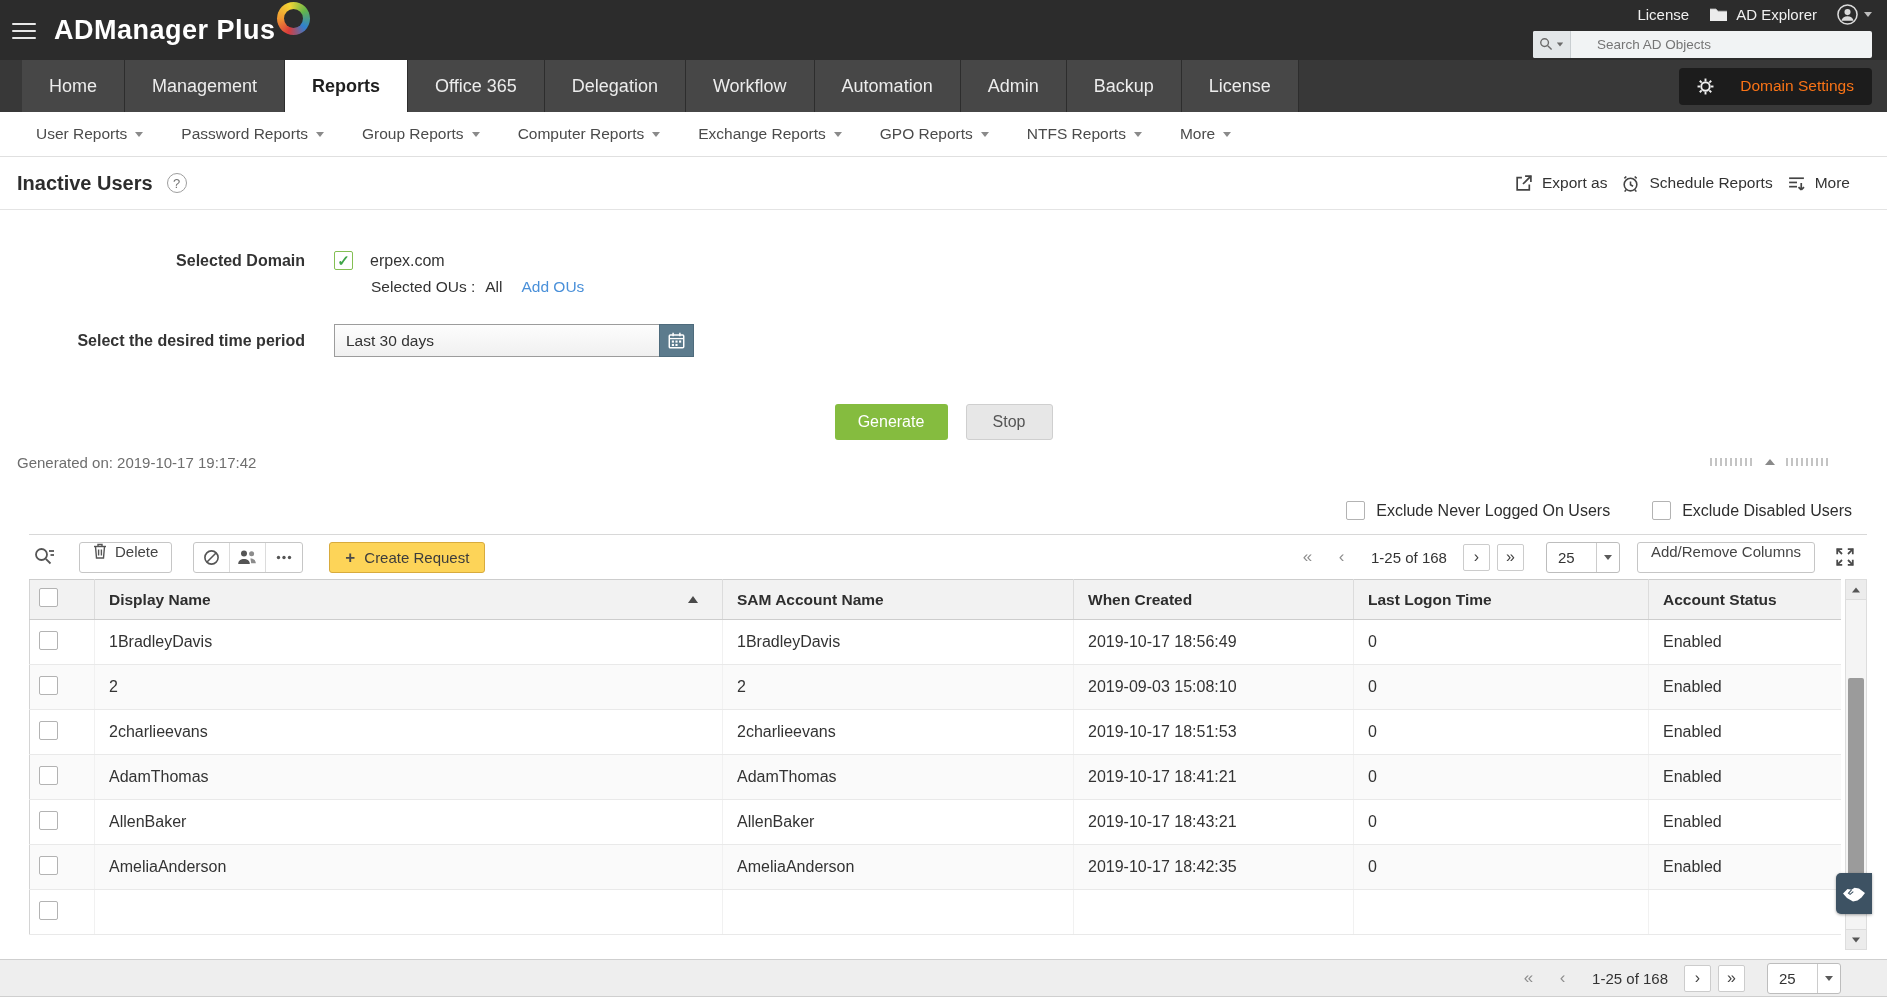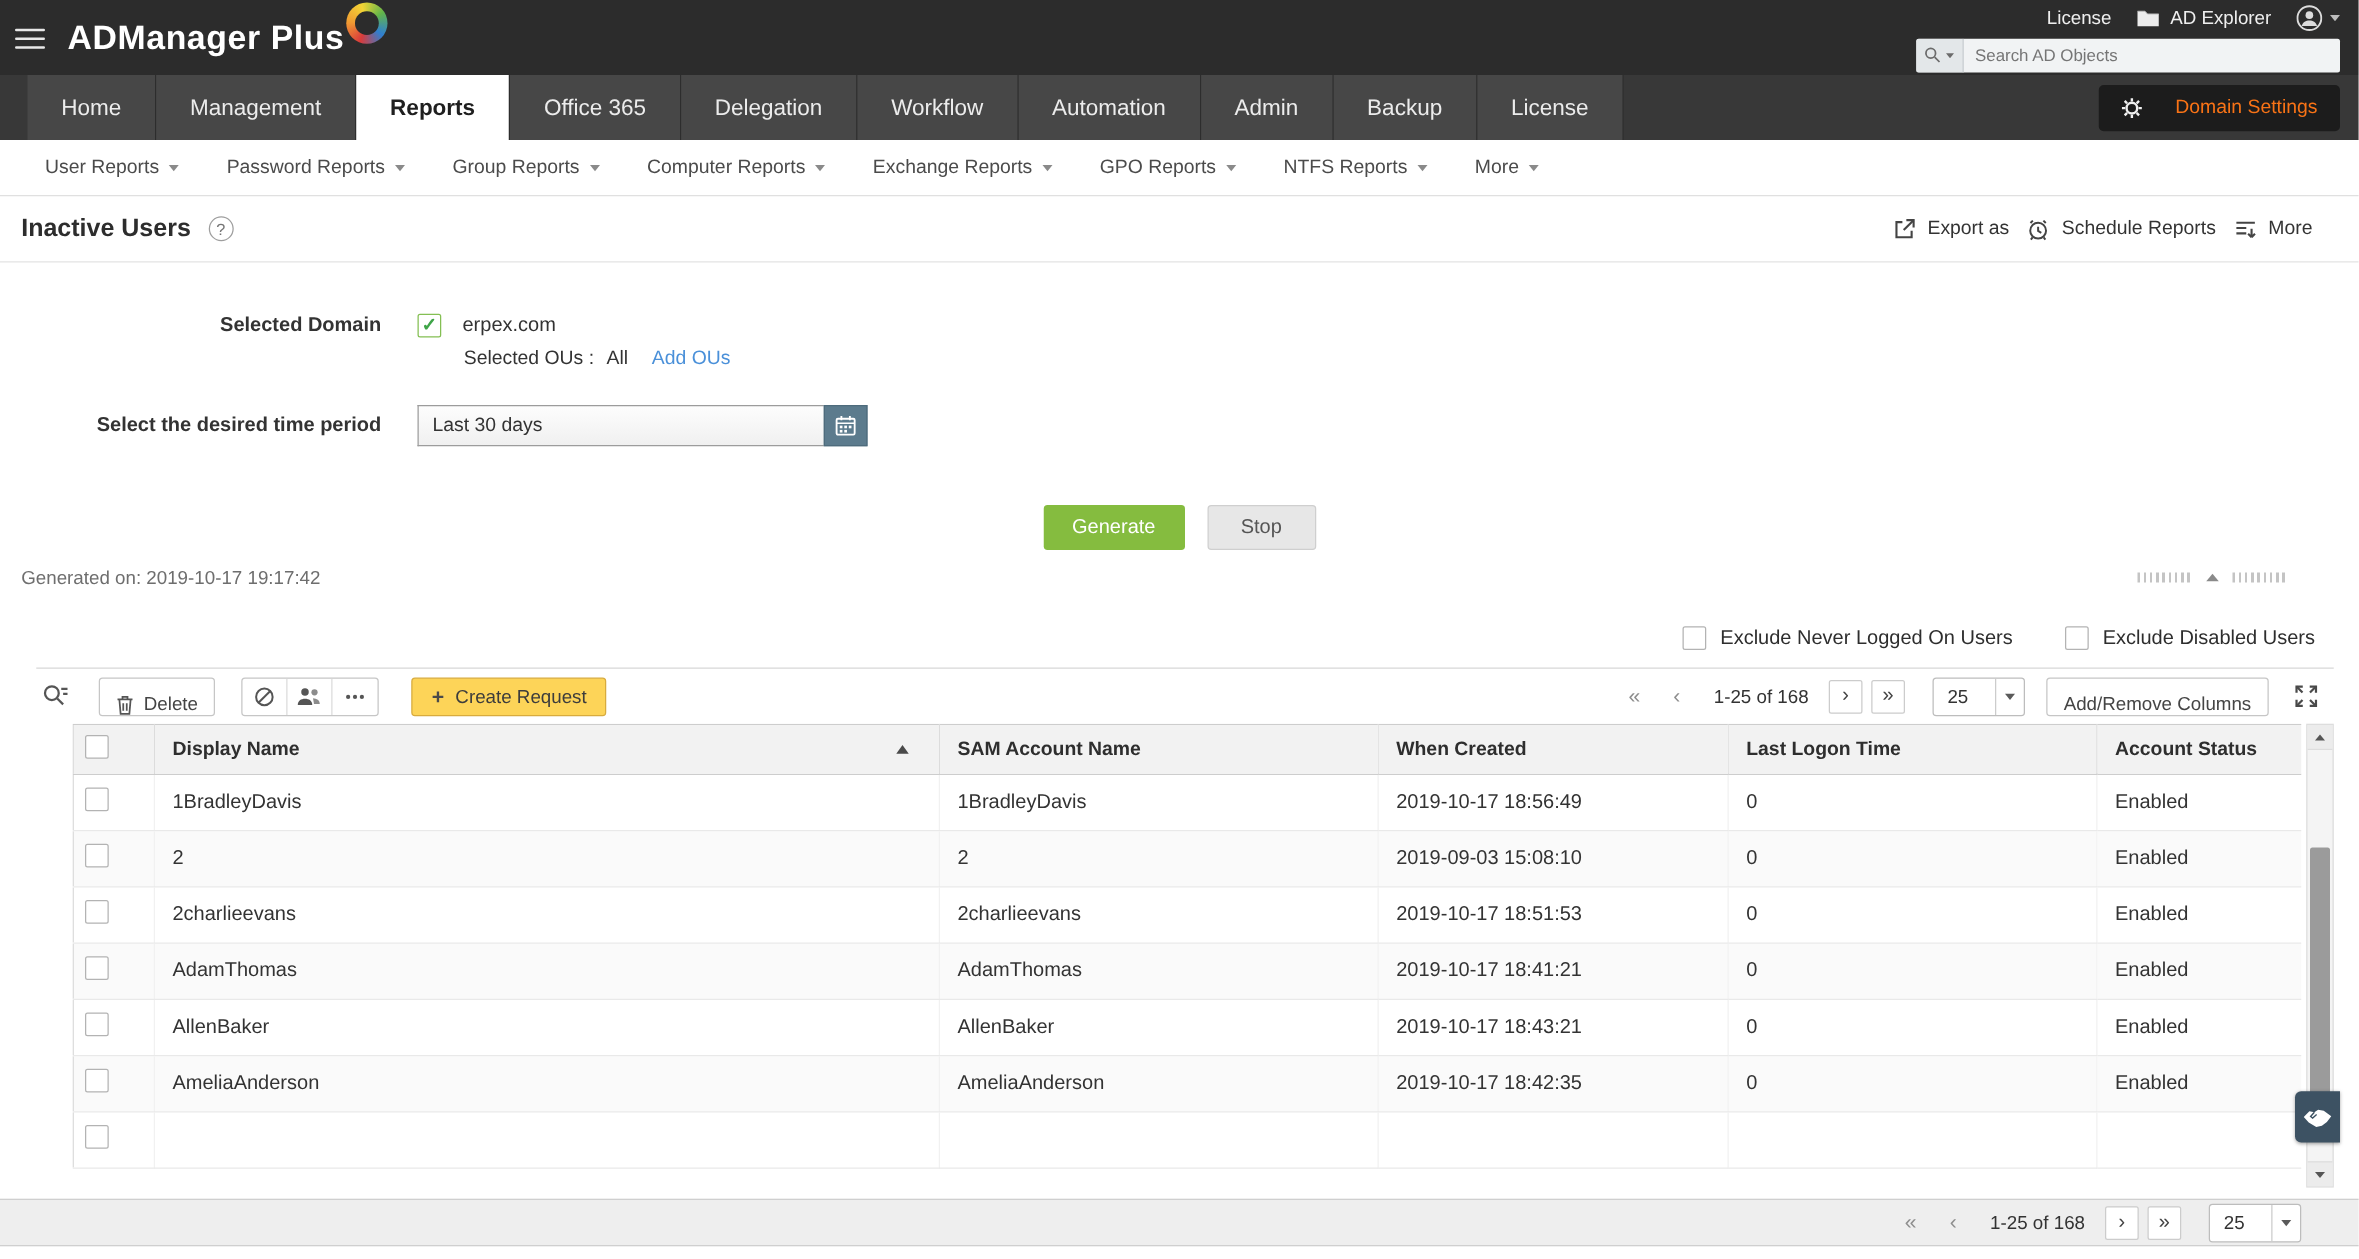--- a/index.html
+++ b/index.html
@@ -18,21 +18,21 @@
   .brand-swirl{position:absolute;right:-4px;top:-13px;width:33px;height:33px;border-radius:50%;z-index:1;
     background:conic-gradient(from 200deg,#d93b3b,#f09a32,#f2d435,#62b54a,#2f7fd1,#d93b3b);}
   .brand-swirl::after{content:"";position:absolute;inset:7px;border-radius:50%;background:#2c2c2c;}
   .topbar-right{margin-left:auto;display:flex;flex-direction:column;align-items:flex-end;gap:6px;padding-top:2px;}
   .topbar-links{display:flex;align-items:center;gap:20px;font-size:15px;color:#efefef;height:20px;}
   .topbar-links a{color:#efefef;text-decoration:none;cursor:pointer;display:flex;align-items:center;gap:8px;}
   .user-menu{display:flex;align-items:center;gap:6px;cursor:pointer;}
   .caret{width:0;height:0;border-left:4.5px solid transparent;border-right:4.5px solid transparent;border-top:5px solid #bdbdbd;display:inline-block;}
   .searchbox{width:339px;height:27px;background:#f1f3f4;border-radius:2px;display:flex;align-items:center;overflow:hidden;}
   .search-left{width:38px;height:100%;background:#e3e7e9;border-right:1px solid #c9ced1;display:flex;align-items:center;justify-content:center;gap:3px;cursor:pointer;}
-  .searchbox input{flex:1;border:none;background:transparent;outline:none;font-size:13.5px;color:#6d28d9;padding:0 9px;font-family:"Liberation Sans",sans-serif;}
+  .searchbox input{flex:1;border:none;background:transparent;outline:none;font-size:13.5px;color:#6d28d9;padding:0 26px;font-family:"Liberation Sans",sans-serif;}
 
   
   .mainnav{height:52px;background:#383838;display:flex;align-items:stretch;padding-left:22px;}
   .tab{padding:0 27px;display:flex;align-items:center;font-size:18px;color:#ececec;background:#474747;border-right:1px solid #2d2d2d;cursor:pointer;white-space:nowrap;}
   .tab.active{background:#ffffff;color:#1f1f1f;font-weight:bold;}
   .domain-settings{margin-left:auto;align-self:center;margin-right:15px;height:37px;background:#1c1c1c;color:#f97316;border:none;border-radius:4px;display:flex;align-items:center;gap:26px;padding:0 18px;font-size:15.5px;cursor:pointer;font-family:"Liberation Sans",sans-serif;}
 
   
   .subnav{height:45px;display:flex;align-items:center;padding-left:17px;background:#fff;border-bottom:1px solid #e0e0e0;}
   .subnav-item{display:flex;align-items:center;gap:8px;padding:0 19px;font-size:15.5px;color:#4b4b4b;cursor:pointer;}
@@ -72,40 +72,40 @@
 
   
   .filters-row{display:flex;justify-content:flex-end;align-items:center;gap:42px;padding-right:35px;margin-top:28px;}
   .filter{display:flex;align-items:center;gap:11px;font-size:16px;color:#2e2e2e;cursor:pointer;}
 
   
   .results{margin:14px 20px 0 29px;border-top:1px solid #d8d8d8;}
   .toolbar{height:44px;display:flex;align-items:center;padding:0 3px 0 4px;}
   .icon-btn{background:none;border:none;padding:0;display:flex;align-items:center;justify-content:center;cursor:pointer;}
   .tb-search{margin-right:24px;}
-  .btn{height:31px;border:1px solid #c6c6c6;border-radius:3px;background:#fff;display:flex;align-items:flex-end;gap:8px;padding:0 13px;font-size:15px;color:#444;cursor:pointer;font-family:"Liberation Sans",sans-serif;}
+  .btn{height:31px;border:1px solid #c6c6c6;border-radius:3px;background:#fff;display:flex;align-items:flex-start;gap:8px;padding:0 13px;font-size:15px;color:#444;cursor:pointer;font-family:"Liberation Sans",sans-serif;}
   .btn-group{display:flex;border:1px solid #c6c6c6;border-radius:3px;margin-left:21px;height:31px;align-items:stretch;background:#fff;overflow:hidden;}
   .seg{width:36px;display:flex;align-items:center;justify-content:center;border-right:1px solid #dcdcdc;cursor:pointer;background:none;border-top:none;border-bottom:none;border-left:none;padding:0;}
   .seg:last-child{border-right:none;}
   .create-request{margin-left:26px;height:31px;background:#fdd458;border:1px solid #d8ab3d;border-radius:3px;display:flex;align-items:center;gap:9px;padding:0 15px;font-size:15px;color:#3c3c3c;cursor:pointer;font-family:"Liberation Sans",sans-serif;}
   .plus-glyph{font-size:17px;font-weight:bold;color:#4a4a4a;line-height:1;}
 
   .pager{display:flex;align-items:center;gap:7px;margin-left:auto;}
   .pg-btn{width:27px;height:27px;border:1px solid #ccc;background:#fff;border-radius:2px;color:#444;font-size:16px;display:flex;align-items:center;justify-content:center;padding:0;cursor:pointer;font-family:"Liberation Sans",sans-serif;}
   .pg-btn.ghost{border-color:transparent;background:transparent;color:#8e8e8e;font-size:17px;}
   .pg-range{font-size:15px;color:#333;margin:0 9px;white-space:nowrap;}
   .pagesize{width:74px;height:31px;border:1px solid #bdbdbd;border-radius:3px;display:flex;align-items:center;background:#fff;margin-left:15px;cursor:pointer;}
   .pagesize .ps-val{flex:1;padding-left:11px;font-size:15px;color:#333;}
   .ps-caret{width:23px;align-self:stretch;border-left:1px solid #ccc;display:flex;align-items:center;justify-content:center;}
   .ps-caret::after{content:"";width:0;height:0;border-left:4.5px solid transparent;border-right:4.5px solid transparent;border-top:5.5px solid #5a5a5a;}
   .addremove{margin-left:17px;}
   .expand-btn{margin:0 6px 0 17px;width:26px;height:26px;}
 
   
-  .table-wrap{display:flex;gap:4px;margin-left:29px;}
+  .table-wrap{display:flex;gap:4px;}
   .table-clip{width:1812px;height:371px;overflow:hidden;}
   table{border-collapse:collapse;width:1812px;table-layout:fixed;border:1px solid #d4d4d4;}
   thead th{height:40px;background:#f2f2f2;border-top:1px solid #cdcdcd;border-bottom:1px solid #cdcdcd;border-right:1px solid #dcdcdc;font-size:15.5px;font-weight:bold;color:#2e2e2e;text-align:left;padding:0 0 0 14px;position:relative;cursor:pointer;}
   tbody td{height:45px;border-bottom:1px solid #e9e9e9;border-right:1px solid #f1f1f1;font-size:16px;color:#333;padding:0 0 0 14px;background:#fff;overflow:hidden;white-space:nowrap;}
   tbody tr:nth-child(even) td{background:#fafafa;}
   .cb-col{padding-left:9px !important;}
   .sort-asc{position:absolute;right:24px;top:16px;width:0;height:0;border-left:5px solid transparent;border-right:5px solid transparent;border-bottom:7px solid #4a4a4a;}
 
   .vscroll{width:22px;height:371px;background:#f4f4f4;border:1px solid #ddd;display:flex;flex-direction:column;}
   .sb-btn{height:20px;background:#ececec;display:flex;align-items:center;justify-content:center;cursor:pointer;}

